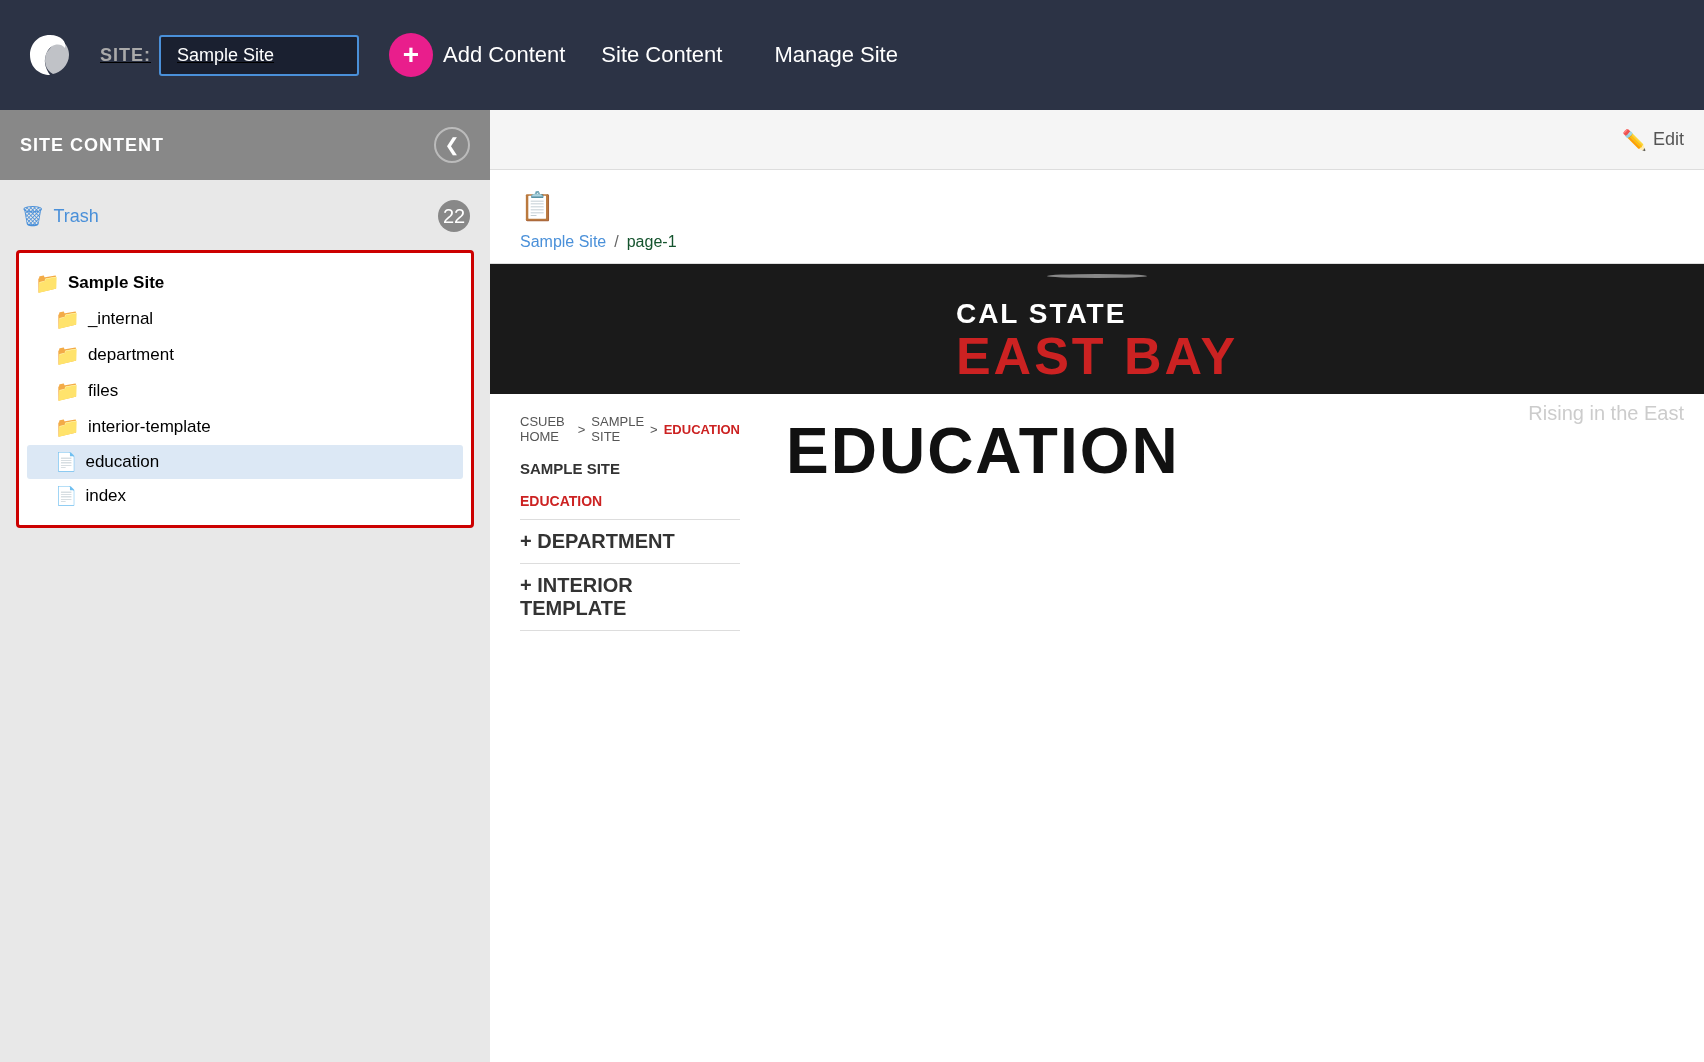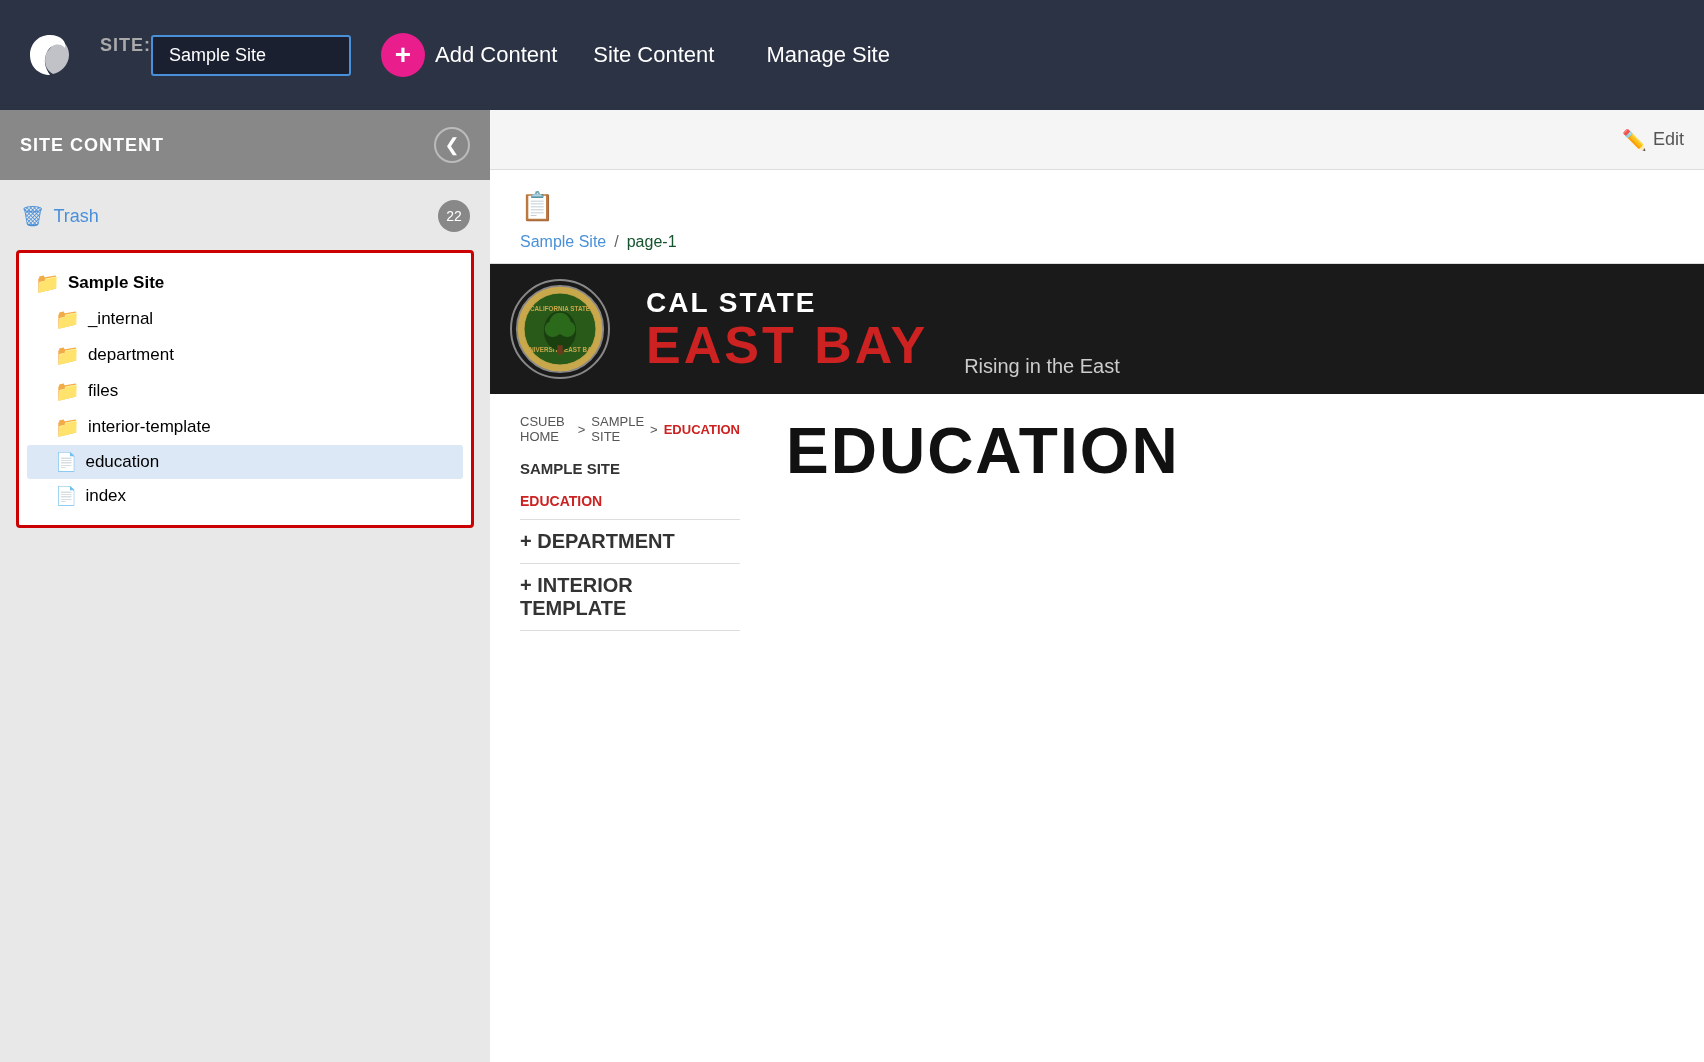--- a/index.html
+++ b/index.html
@@ -17,21 +17,23 @@
     .logo {
       width: 60px;
       height: 60px;
       display: flex;
       align-items: center;
       justify-content: center;
     }
     .logo svg { width: 50px; height: 50px; }
     .site-label {
       display: flex;
-      align-items: flex-start;
+      align-items: center;
+      gap: 8px;
+      text-decoration: underline;
     }
     .site-text {
       color: #aaa;
       font-size: 18px;
       font-weight: bold;
       letter-spacing: 1px;
     }
     .site-name-box {
       background: #1a2030;
       border: 2px solid #4a90d9;
@@ -138,21 +140,21 @@
     }
     .badge {
       background: #888;
       color: white;
       border-radius: 50%;
       width: 32px;
       height: 32px;
       display: flex;
       align-items: center;
       justify-content: center;
-      font-size: 14px;
+      font-size: 20px;
     }
 
     
     .file-tree-container {
       border: 3px solid #cc0000;
       border-radius: 4px;
       padding: 12px 8px;
       background: white;
     }
     .tree-item {
@@ -228,21 +230,22 @@
     .breadcrumb-sep { color: #666; }
     .breadcrumb-current { color: #14532d; }
 
     
     .banner {
       background: #1a1a1a;
       height: 130px;
       display: flex;
       align-items: center;
       padding: 10px 20px;
-      gap: 36px;
+      gap: 20px;
+      flex-direction: column;
     }
     .banner-seal {
       width: 100px;
       height: 100px;
       border-radius: 50%;
       border: 2px solid #888;
       display: flex;
       align-items: center;
       justify-content: center;
       overflow: hidden;

